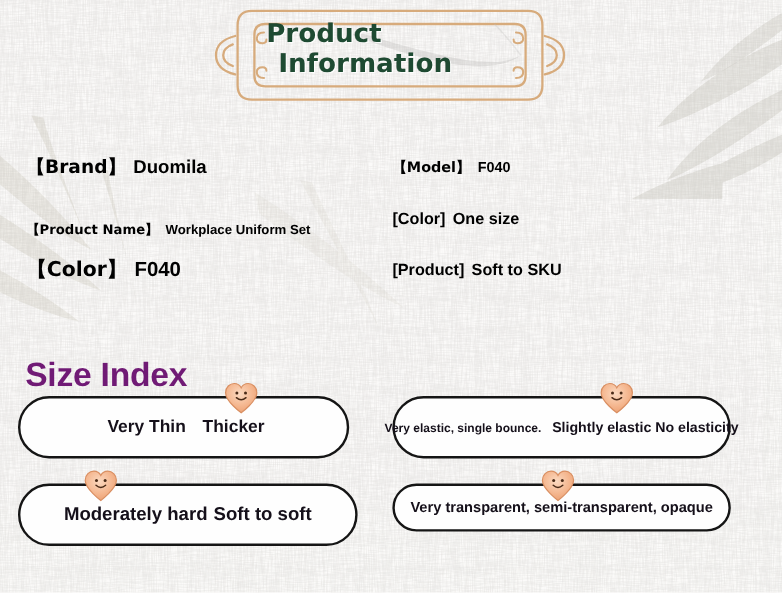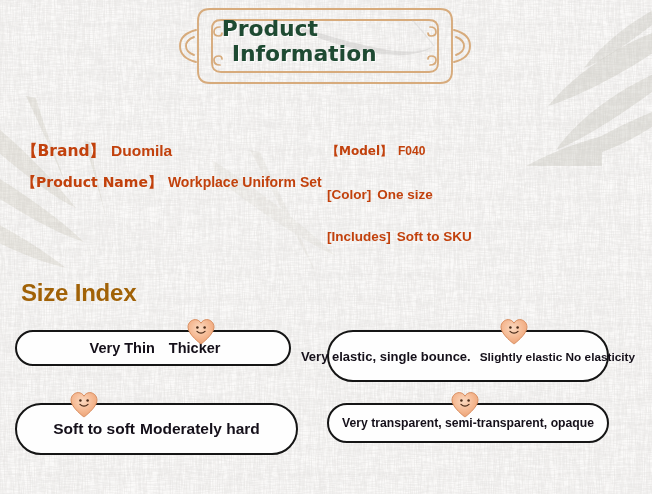--- a/index.html
+++ b/index.html
@@ -90,74 +90,73 @@
     font-size: 21.5px;
     line-height: 25px;
     letter-spacing: .2px;
     text-shadow: 1px 1px 0 rgba(255,255,255,.85), -0.4px -0.4px 0 rgba(0,0,0,.25);
   }
   #banner .title .l2 { display: block; padding-left: 10px; }
 
   
   .info {
     position: absolute;
-    color: #c2410c;
-    margin-top: 12px;
+    color: #000000;
   }
   .info-left  { left: 22px; }
   .info-right { left: 327px; }
 
   .row-brand    { top: 129px; font-size: 15.5px; font-weight: bold; }
-  .row-pname    { top: 162px; font-size: 14px; font-weight: bold; }
+  .row-pname    { top: 184px; font-size: 11px; font-weight: bold; }
   .row-color    { top: 213px; font-size: 17px;   font-weight: bold; }
 
   .row-model    { top: 131px; font-size: 12px; font-weight: bold; }
   .row-size     { top: 175px; font-size: 13.5px; font-weight: bold; }
   .row-includes { top: 217px; font-size: 13.5px; font-weight: bold; }
 
   .info .br { font-family: "DejaVu Sans", sans-serif; }
   .info .gap { display: inline-block; width: 6px; }
 
   
   #size-index-title {
     position: absolute;
     left: 21px;
-    top: 279px;
-    font-size: 24px;
+    top: 297px;
+    font-size: 28px;
     font-weight: bold;
-    color: #a16207;
+    color: #701a75;
     letter-spacing: -.2px;
   }
 
   
   .pill {
     position: absolute;
     box-sizing: border-box;
     background: #fefefe;
     border: 2px solid #151515;
     border-radius: 999px;
     display: flex;
     align-items: center;
     justify-content: center;
     color: #15101a;
   }
-  .pill-1 { left: 15px;  top: 330px; width: 276px; height: 36px; }
+  .pill-1 { left: 15px;  top: 330px; width: 276px; height: 52px; }
   .pill-2 { left: 327px; top: 330px; width: 282px; height: 52px; }
   .pill-3 { left: 15px;  top: 403px; width: 283px; height: 52px; }
   .pill-4 { left: 327px; top: 403px; width: 282px; height: 40px; }
 
   .pill .seg { font-weight: bold; white-space: nowrap; }
 
   .pill-1 .inner { display: flex; align-items: baseline; gap: 14px; padding-left: 4px; }
   .pill-1 .s-a { font-size: 14.5px; }
   .pill-1 .s-b { font-size: 16px; }
   .pill-1 .s-c { font-size: 14.5px; }
 
   .pill-2 .inner { display: flex; align-items: baseline; gap: 9px; }
-  .pill-2 .s-a { font-size: 13px; }
+  .pill-2 .s-a { font-size: 10px; }
   .pill-2 .s-b { font-size: 11.8px; }
 
   .pill-3 .inner { display: flex; align-items: baseline; gap: 5px; }
   .pill-3 .s-a { font-size: 15.5px; }
   .pill-3 .s-b { font-size: 15.5px; }
 
   .pill-4 .inner { display: flex; align-items: baseline; }
   .pill-4 .s-a { font-size: 12.2px; }
 
   
@@ -258,53 +257,56 @@
   </div>
 
   <div class="info info-left row-brand">
     <span class="br">【Brand】</span><span class="gap"></span><span>Duomila</span>
   </div>
 
   <div class="info info-left row-pname">
     <span class="br">【Product Name】</span><span class="gap"></span><span>Workplace Uniform Set</span>
   </div>
 
+  <div class="info info-left row-color">
+    <span class="br">【Color】</span><span class="gap"></span><span>F040</span>
+  </div>
 
   <div class="info info-right row-model">
     <span class="br">【Model】</span><span class="gap"></span><span>F040</span>
   </div>
 
   <div class="info info-right row-size">
     <span>[Color]</span><span class="gap"></span><span>One size</span>
   </div>
 
   <div class="info info-right row-includes">
-    <span>[Includes]</span><span class="gap"></span><span>Soft to SKU</span>
+    <span>[Product]</span><span class="gap"></span><span>Soft to SKU</span>
   </div>
 
   <div id="size-index-title">Size Index</div>
 
   <div class="pill pill-1">
     <div class="inner">
       <span class="seg s-a">Very Thin</span>
       <span class="seg s-c">Thicker</span>
     </div>
   </div>
 
   <div class="pill pill-2">
     <div class="inner">
       <span class="seg s-a">Very elastic, single bounce.</span>
       <span class="seg s-b">Slightly elastic No elasticity</span>
     </div>
   </div>
 
   <div class="pill pill-3">
     <div class="inner">
+      <span class="seg s-b">Moderately hard</span>
       <span class="seg s-a">Soft to soft</span>
-      <span class="seg s-b">Moderately hard</span>
     </div>
   </div>
 
   <div class="pill pill-4">
     <div class="inner">
       <span class="seg s-a">Very transparent, semi-transparent, opaque</span>
     </div>
   </div>
 
   <svg class="heart heart-1" viewBox="0 0 30 28">

